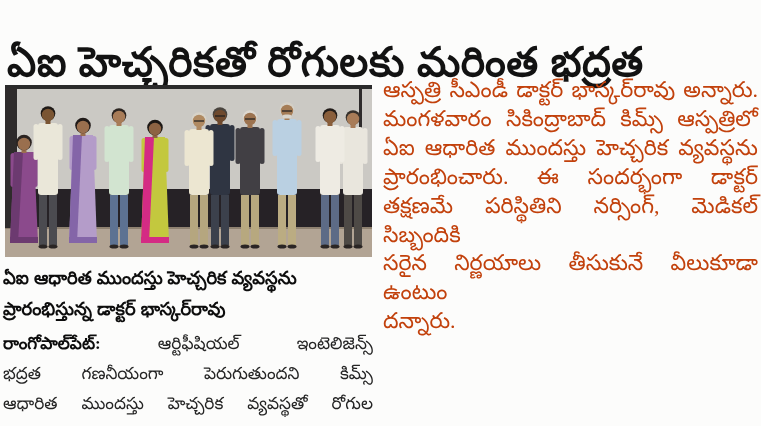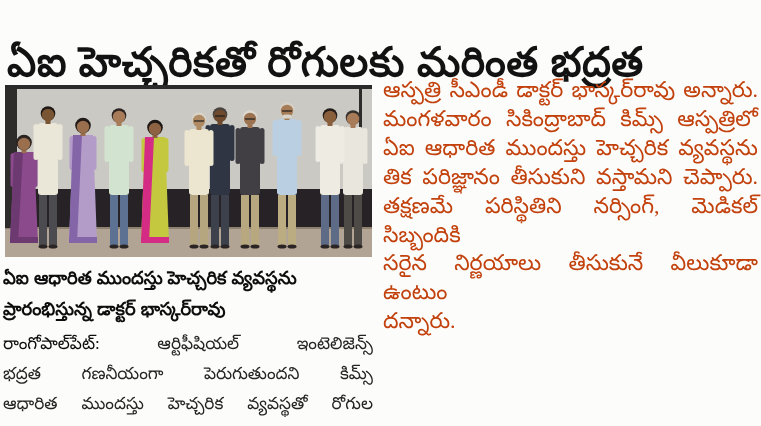--- a/index.html
+++ b/index.html
@@ -28,21 +28,21 @@
   .left-body{
     position:absolute;left:3px;top:329px;width:370px;
     font-size:17px;line-height:30px;color:#242424;
   }
   .right-col{
     position:absolute;left:383px;top:76px;width:375px;
     font-size:22px;line-height:28.9px;color:#c2410c;
   }
   .jl{text-align:justify;text-align-last:justify;}
   .jl-end{text-align:right;text-align-last:left;}
-  .dateline{font-weight:400;color:#0c0c0c;margin-top:43px;}
+  .dateline{font-weight:700;color:#0c0c0c;margin-top:43px;}
 </style>
 </head>
 <body>
 
 <div class="page">
 
   <h1 class="headline">ఏఐ హెచ్చరికతో రోగులకు మరింత భద్రత</h1>
 
   <div class="photo">
     <svg id="photo-svg" viewBox="0 0 367 172">
@@ -173,19 +173,19 @@
   <div class="left-body">
     <div class="jl"><span class="dateline">రాంగోపాల్‌పేట్:</span> <span>ఆర్టిఫీషియల్ ఇంటెలిజెన్స్</span></div>
     <div class="jl">భద్రత గణనీయంగా పెరుగుతుందని కిమ్స్</div>
     <div class="jl">ఆధారిత ముందస్తు హెచ్చరిక వ్యవస్థతో రోగుల</div>
   </div>
 
   <div class="right-col">
     <div class="jl">ఆస్పత్రి సీఎండీ డాక్టర్ భాస్కర్‌రావు అన్నారు.</div>
     <div class="jl">మంగళవారం సికింద్రాబాద్ కిమ్స్ ఆస్పత్రిలో</div>
     <div class="jl">ఏఐ ఆధారిత ముందస్తు హెచ్చరిక వ్యవస్థను</div>
-    <div class="jl">తిక పరిజ్ఞానం తీసుకుని వస్తామని చెప్పారు.</div>
+    <div class="jl">ప్రారంభించారు. ఈ సందర్భంగా డాక్టర్</div>
     <div class="jl">తక్షణమే పరిస్థితిని నర్సింగ్, మెడికల్ సిబ్బందికి</div>
     <div class="jl">సరైన నిర్ణయాలు తీసుకునే వీలుకూడా ఉంటుం</div>
     <div class="jl-end">దన్నారు.</div>
   </div>
 
 </div>
 
 </body></html>

